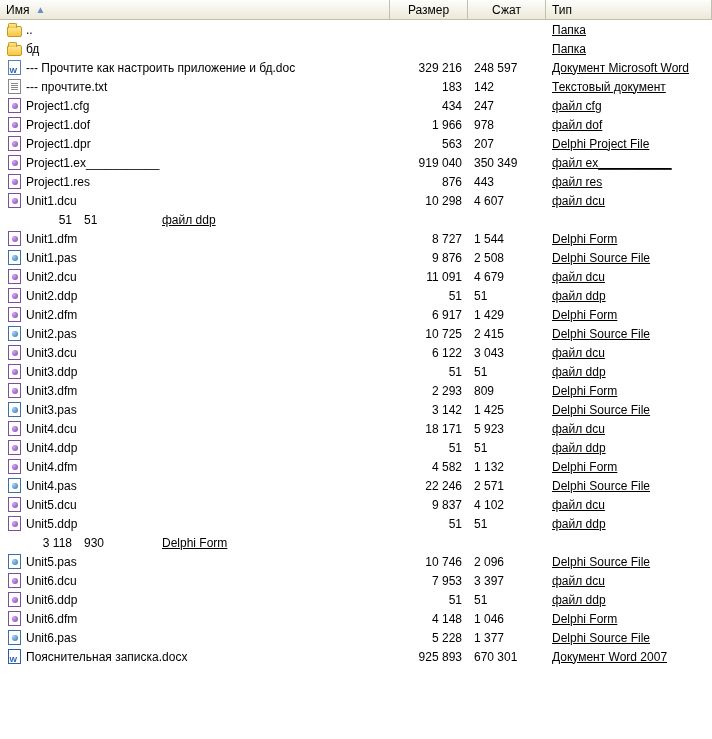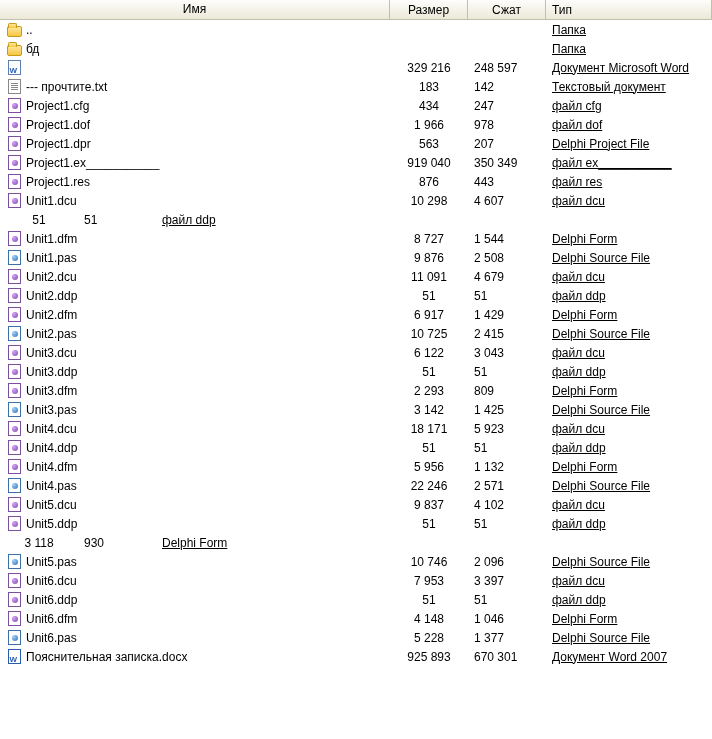--- a/index.html
+++ b/index.html
@@ -20,38 +20,38 @@
     user-select: none;
   }
   .header .col {
     border-right: 1px solid #c0c0b0;
     padding: 2px 6px;
     display: flex;
     align-items: center;
     overflow: hidden;
     white-space: nowrap;
   }
-  .col-name   { width: 390px; flex-direction: column; }
+  .col-name   { width: 390px; }
   .col-size   { width: 78px;  justify-content: center; }
   .col-packed { width: 78px;  justify-content: center; }
   .col-type   { flex: 1;      border-right: none; }
   .sort-arrow {
     margin-left: 6px;
     color: #6a8cc7;
     font-size: 10px;
   }
   .rows { }
   .row {
     display: flex;
     height: 19px;
     align-items: center;
   }
   .row .cell { padding: 0 6px; overflow: hidden; white-space: nowrap; }
   .cell-name   { width: 390px; display:flex; align-items:center; gap:4px; }
-  .cell-size   { width: 78px;  text-align: center; }
+  .cell-size   { width: 78px;  text-align: right; }
   .cell-packed { width: 78px;  text-align: left; }
   .cell-type   { flex: 1; text-decoration: underline; }
   .icon {
     width: 16px;
     height: 16px;
     flex: 0 0 16px;
     display: inline-flex;
     align-items: center;
     justify-content: center;
   }
@@ -187,20 +187,21 @@
       </div>
       <div class="cell cell-size"></div>
       <div class="cell cell-packed"></div>
       <div class="cell cell-type">Папка</div>
     </div>
     <div class="row">
       <div class="cell cell-name">
         <span class="icon">
           <span class="ic-doc"></span>
         </span>
+        <span>--- Прочтите как настроить приложение и бд.doc</span>
       </div>
       <div class="cell cell-size">329 216</div>
       <div class="cell cell-packed">248 597</div>
       <div class="cell cell-type">Документ Microsoft Word</div>
     </div>
     <div class="row">
       <div class="cell cell-name">
         <span class="icon">
           <span class="ic-txt"></span>
         </span>
@@ -413,21 +414,21 @@
       <div class="cell cell-packed">51</div>
       <div class="cell cell-type">файл ddp</div>
     </div>
     <div class="row">
       <div class="cell cell-name">
         <span class="icon">
           <span class="ic-delphi"></span>
         </span>
         <span>Unit4.dfm</span>
       </div>
-      <div class="cell cell-size">5 956</div>
+      <div class="cell cell-size">4 582</div>
       <div class="cell cell-packed">1 132</div>
       <div class="cell cell-type">Delphi Form</div>
     </div>
     <div class="row">
       <div class="cell cell-name">
         <span class="icon">
           <span class="ic-pas"></span>
         </span>
         <span>Unit4.pas</span>
       </div>

